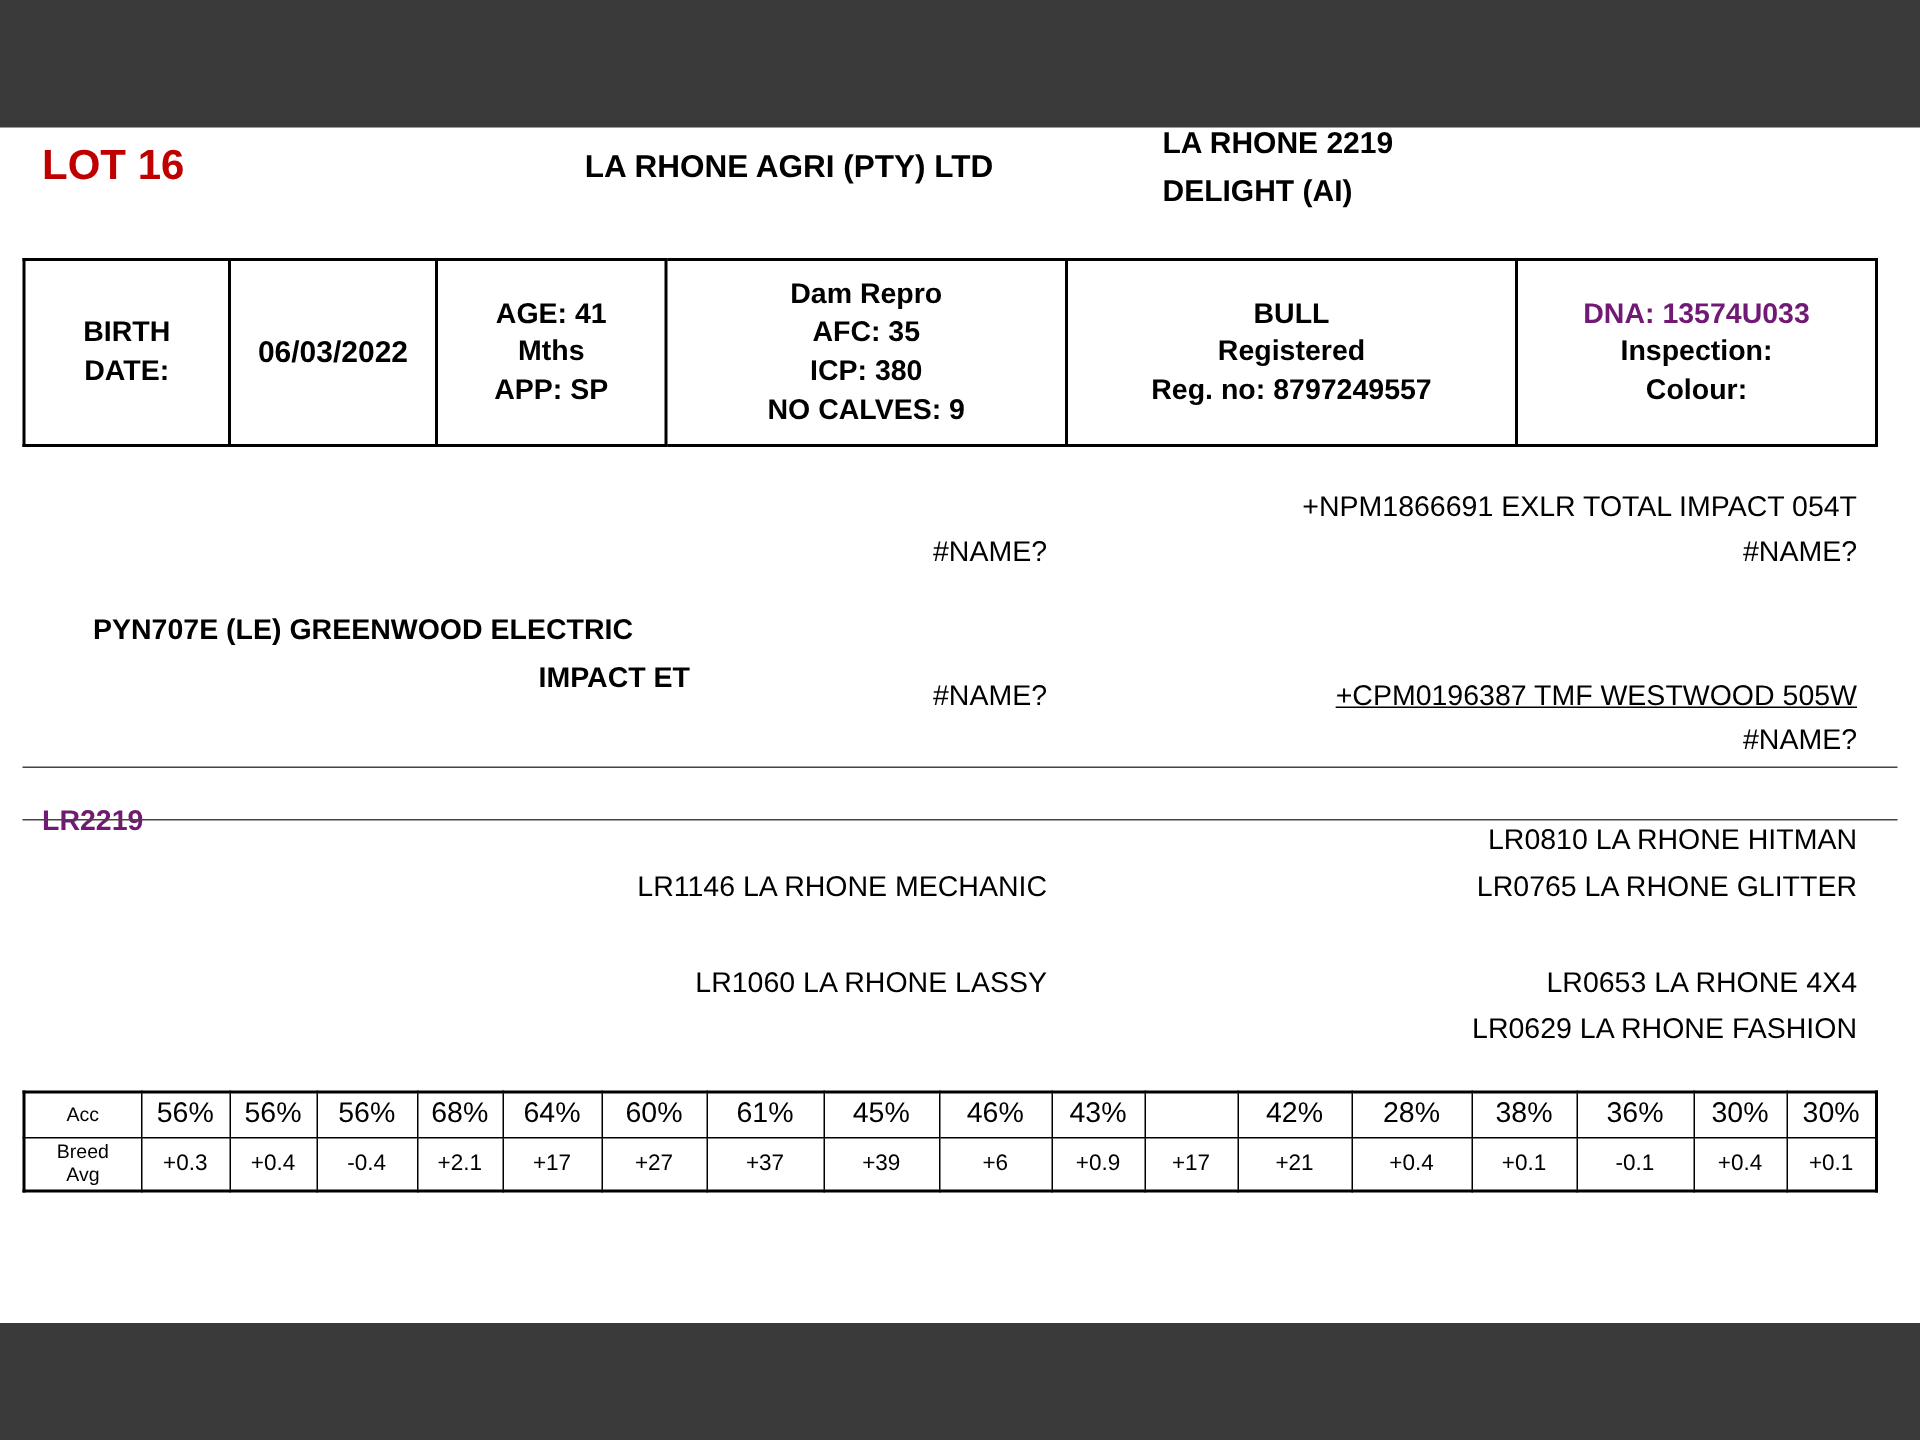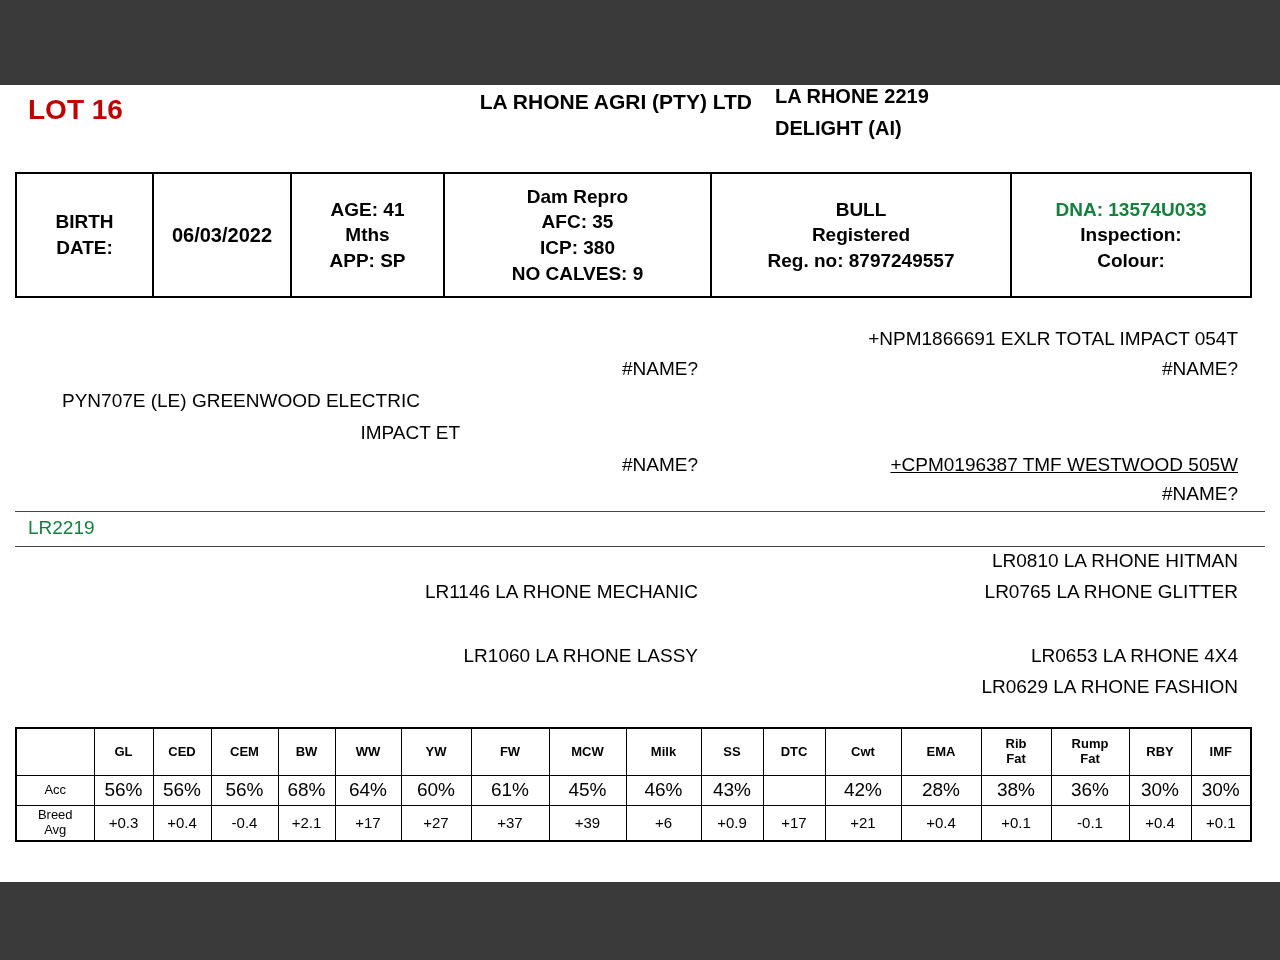--- a/index.html
+++ b/index.html
@@ -13,44 +13,44 @@
   }
   .bar { position:absolute; left:0; width:1280px; background:#3a3a3a; }
   .topbar { top:0; height:85px; }
   .bottombar { top:882px; height:78px; }
 
   .lot-number {
     position:absolute; left:28px; top:94px;
     font-size:28px; font-weight:bold; color:#c00000;
   }
   .company-name {
-    position:absolute; left:300px; top:90px; width:452px;
-    text-align:right; font-size:21px; font-weight:bold;
+    position:absolute; left:300px; top:100px; width:452px;
+    text-align:center; font-size:21px; font-weight:bold;
   }
   .animal-name {
     position:absolute; left:775px; top:80px;
     font-size:20px; font-weight:bold; line-height:32px;
   }
 
   table.info-table {
     position:absolute; left:15px; top:172px; width:1235px; height:126px;
     border-collapse:collapse; table-layout:fixed;
   }
   table.info-table td {
     border:2px solid #000; text-align:center; vertical-align:middle;
     font-weight:bold; font-size:19px; line-height:1.35;
   }
   .pre { white-space:pre-line; }
-  .red { color:#15803d; }
+  .red { color:#701a75; }
 
   .pedigree { position:absolute; left:0; top:0; width:1280px; height:960px; pointer-events:none; }
   .ped {
     position:absolute; font-size:19px; white-space:nowrap;
   }
-  .ped.bold { font-weight:normal; }
+  .ped.bold { font-weight:bold;margin-top:20px; }
   .ped-divider {
     position:absolute; left:15px; width:1250px; border-top:1.5px solid #444; height:0;
   }
 
   table.ebv-table {
     position:absolute; left:15px; top:727px; width:1235px;
     border-collapse:collapse; table-layout:fixed; border:2px solid #000;
   }
   table.ebv-table td {
     border:1px solid #000; text-align:center; vertical-align:middle;
@@ -148,42 +148,20 @@
       <col style="width:62px">
       <col style="width:62px">
     <col style="width:76px">
       <col style="width:80px">
       <col style="width:70px">
       <col style="width:78px">
     <col style="width:62px">
       <col style="width:60px">
   </colgroup>
   <tbody>
-      <tr class="head">
-    <td></td>
-    <td>GL</td>
-    <td>CED</td>
-    <td>CEM</td>
-    <td>BW</td>
-    <td>WW</td>
-    <td>YW</td>
-    <td>FW</td>
-    <td>MCW</td>
-    <td>Milk</td>
-    <td>SS</td>
-    <td>DTC</td>
-    <td>Cwt</td>
-    <td>EMA</td>
-    <td>Rib
-Fat</td>
-    <td>Rump
-Fat</td>
-    <td>RBY</td>
-    <td>IMF</td>
-  </tr>
   <tr class="row-acc">
     <td class="rowlabel">Acc</td>
     <td>56%</td>
     <td>56%</td>
     <td>56%</td>
     <td>68%</td>
     <td>64%</td>
     <td>60%</td>
     <td>61%</td>
     <td>45%</td>

